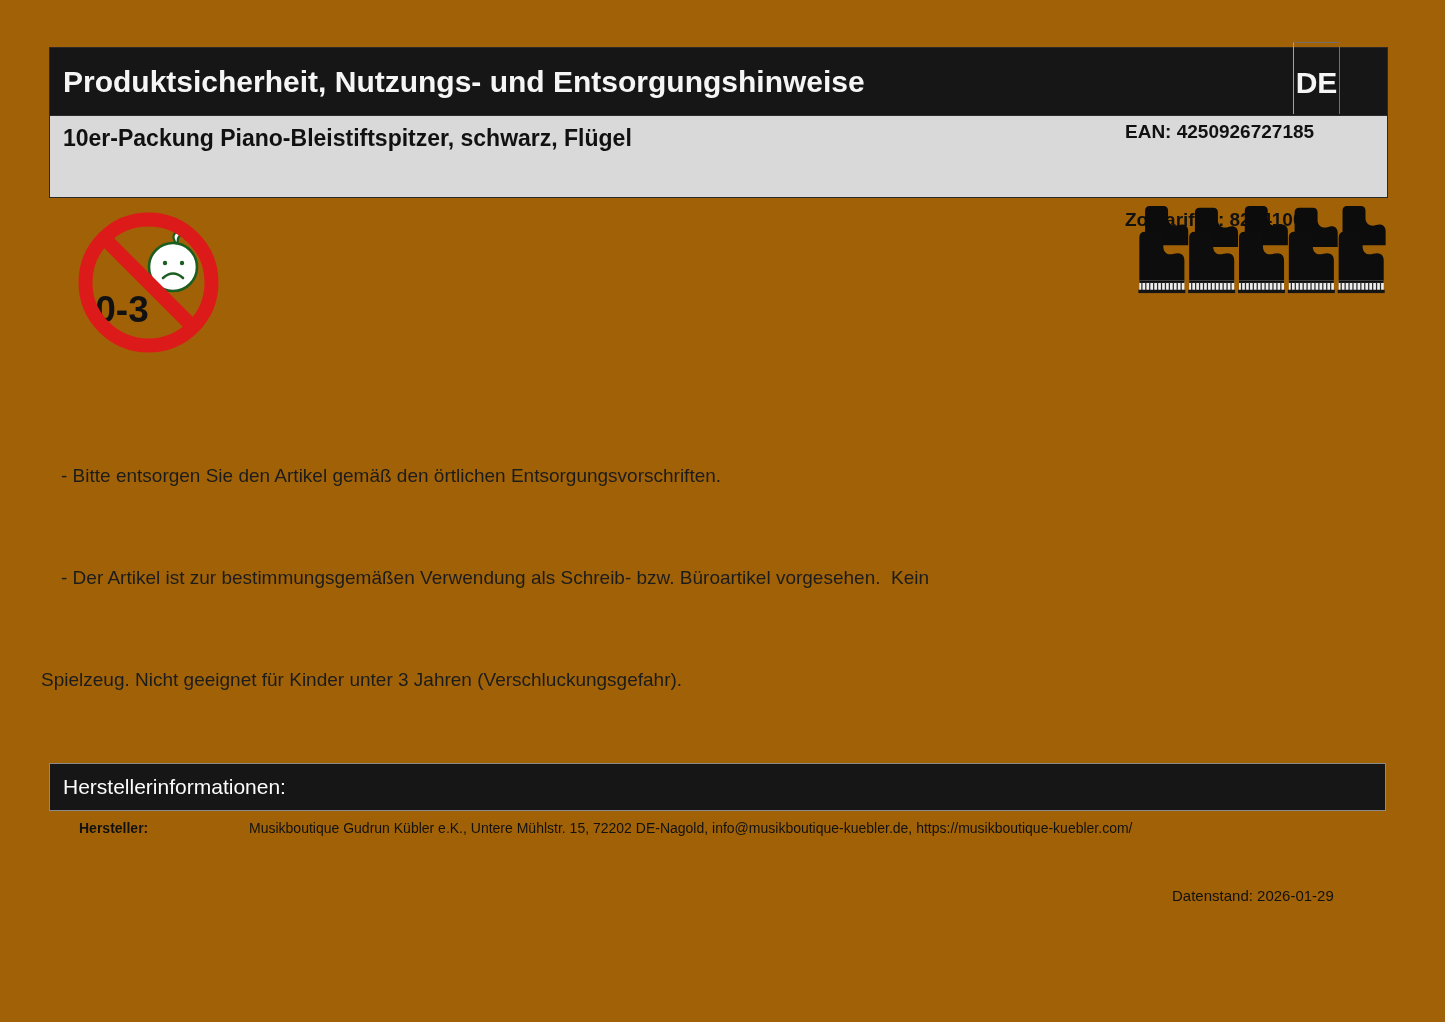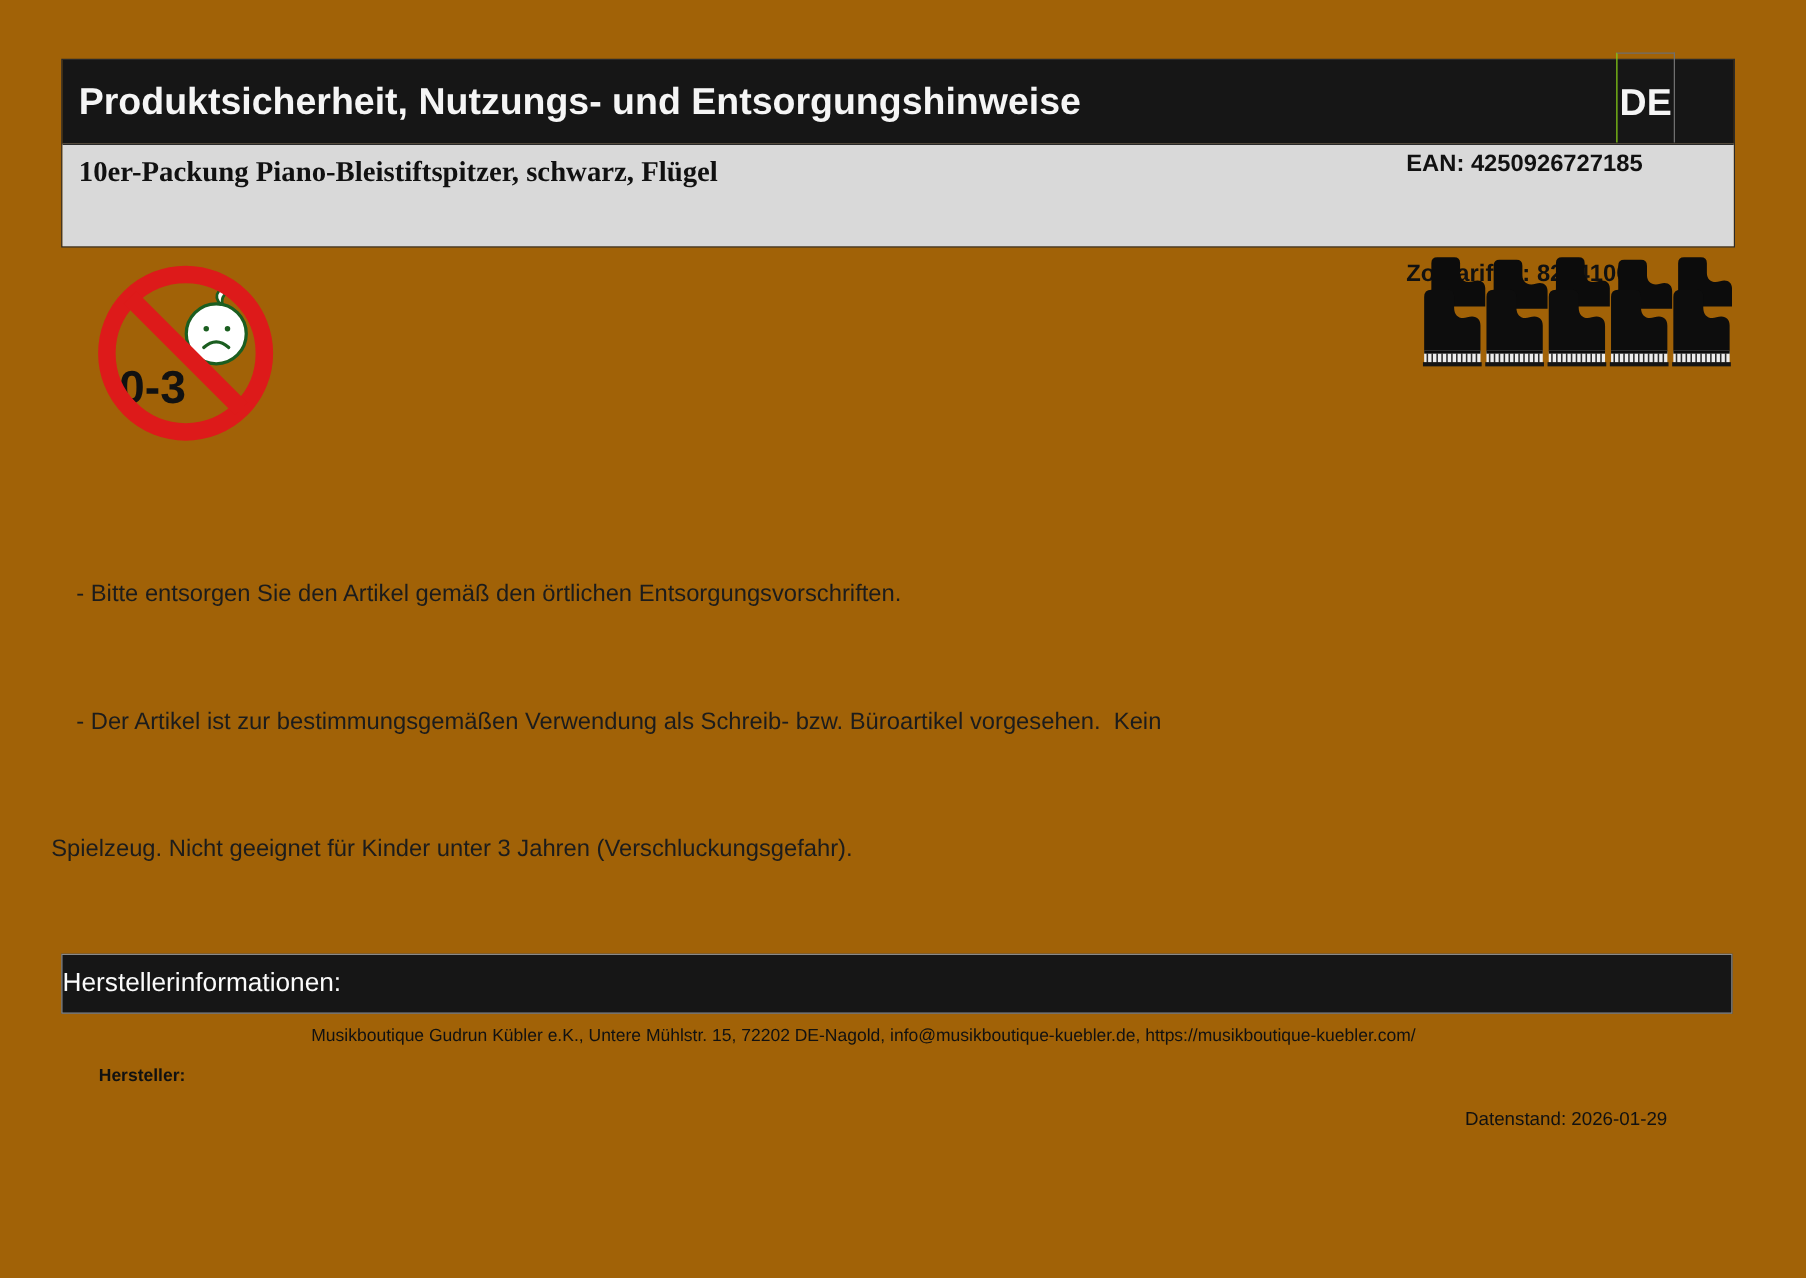--- a/index.html
+++ b/index.html
@@ -38,21 +38,21 @@
   .de-cell span{
     color:#f5f5f5;font-size:30px;font-weight:bold;line-height:62px;
   }
   .header-gray{
     position:relative;
     height:81px;background:#d9d9d9;
     border-top:1px solid #2a2a2a;
   }
   .product-name{
     position:absolute;left:13px;top:9px;
-    font-size:23px;font-weight:bold;color:#111;white-space:nowrap;font-family:Liberation Serif, serif;
+    font-size:23px;font-weight:bold;color:#111;white-space:nowrap;
   }
   .ean-line{
     position:absolute;left:1075px;top:5px;
     font-size:19px;font-weight:bold;color:#111;white-space:nowrap;
   }
   .tariff-line{
     position:absolute;left:1075px;top:53px;
     font-size:19px;font-weight:bold;color:#111;white-space:nowrap;margin-top:40px;
   }
   
@@ -70,28 +70,28 @@
     white-space:pre-wrap;
   }
   .notes .dash-line{margin-left:20px;}
   
   .mfr-bar{
     position:absolute;left:49px;top:763px;width:1337px;height:48px;
     background:#161616;border:1px solid #8a8a8a;box-sizing:border-box;
     display:flex;align-items:center;
   }
   .mfr-bar span{
-    color:#fbfbfb;font-size:21px;font-weight:normal;white-space:nowrap;
+    padding-left:13px;color:#fbfbfb;font-size:21px;font-weight:normal;white-space:nowrap;
   }
   .mfr-row{
     position:absolute;left:79px;top:820px;width:1300px;
     font-size:14px;
   }
   .mfr-label{
-    position:absolute;left:0;top:0;font-weight:bold;color:#111;white-space:nowrap;margin-top:32px;
+    position:absolute;left:0;top:0;font-weight:bold;color:#111;white-space:nowrap;
   }
   .mfr-value{
     position:absolute;left:170px;top:0;color:#111;white-space:nowrap;
   }
   
   .datenstand{
     position:absolute;left:1172px;top:887px;
     font-size:15px;color:#111;white-space:nowrap;
   }
 </style>

